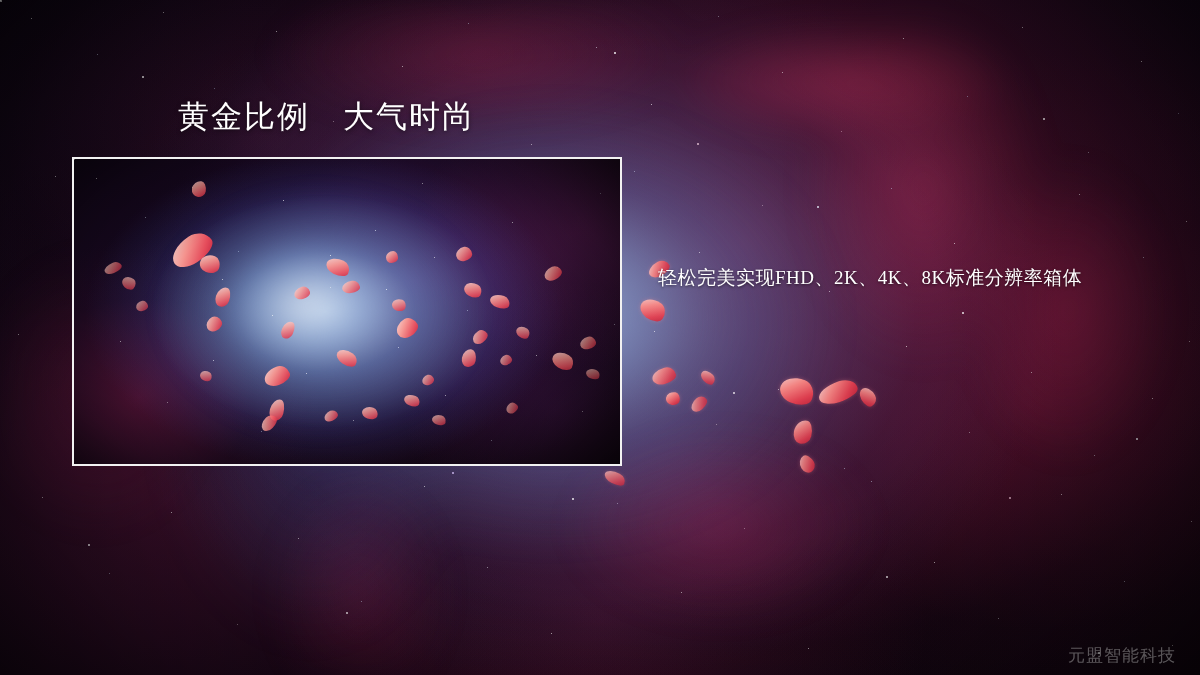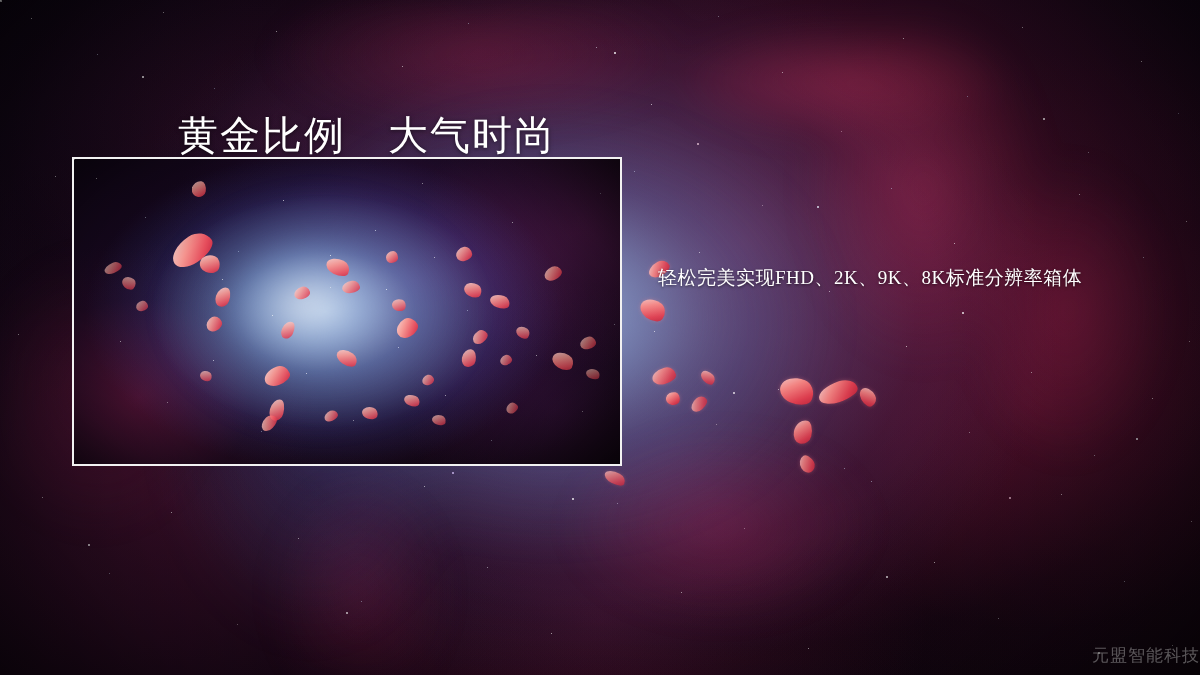--- a/index.html
+++ b/index.html
@@ -166,24 +166,24 @@
   .in-petal {
     position: absolute;
     border-radius: 60% 40% 55% 45% / 55% 60% 40% 45%;
     background: linear-gradient(140deg, #ffe0db 0%, #ff9a92 38%, #ef4f5c 74%, #c9223c 100%);
   }
 
   
   #slide-title {
     position: absolute;
     left: 178px;
-    top: 108px;
+    top: 96px;
     color: #ffffff;
     font-family: "Liberation Serif", "DejaVu Serif", serif;
-    font-size: 40px;
+    font-size: 31px;
     letter-spacing: 2px;
     white-space: pre;
     text-shadow: 0 1px 4px rgba(0,0,0,0.55);
   }
   #body-copy {
     position: absolute;
     left: 658px;
     top: 257px;
     width: 520px;
   }
@@ -191,21 +191,21 @@
     color: #ffffff;
     font-family: "Liberation Serif", "DejaVu Serif", serif;
     font-size: 19px;
     line-height: 42px;
     letter-spacing: 0.5px;
     white-space: pre;
     text-shadow: 0 1px 3px rgba(0,0,0,0.6);
   }
   #watermark {
     position: absolute;
-    right: 0;
+    right: 24px;
     bottom: 8px;
     color: rgba(200,200,200,0.42);
     font-family: "Liberation Sans", sans-serif;
     font-size: 17px;
     letter-spacing: 1px;
     white-space: pre;
   }
 </style>
 </head>
 <body>
@@ -281,18 +281,18 @@
         <div class="in-petal" style="left: 470px; top: 108px; width: 18px; height: 13px; opacity: 0.85; transform: rotate(-24deg);"></div>
         <div class="in-petal" style="left: 478px; top: 194px; width: 22px; height: 16px; opacity: 0.9; transform: rotate(30deg);"></div>
         <div class="in-petal" style="left: 506px; top: 178px; width: 16px; height: 12px; opacity: 0.8; transform: rotate(-14deg);"></div>
         <div class="in-petal" style="left: 512px; top: 210px; width: 14px; height: 10px; opacity: 0.74; transform: rotate(22deg);"></div>
         <div class="in-petal" style="left: 432px; top: 244px; width: 12px; height: 10px; opacity: 0.7; transform: rotate(-30deg);"></div>
       </div>
     <div class="inner-layer in-vig"></div>
   </div>
 
   <div id="body-copy">
-    <div class="line">轻松完美实现FHD、2K、9K、8K标准分辨率箱体</div>
+    <div class="line">轻松完美实现FHD、2K、4K、8K标准分辨率箱体</div>
   </div>
 
   <div id="watermark">元盟智能科技</div>
 
 </div>
 
 </body></html>

